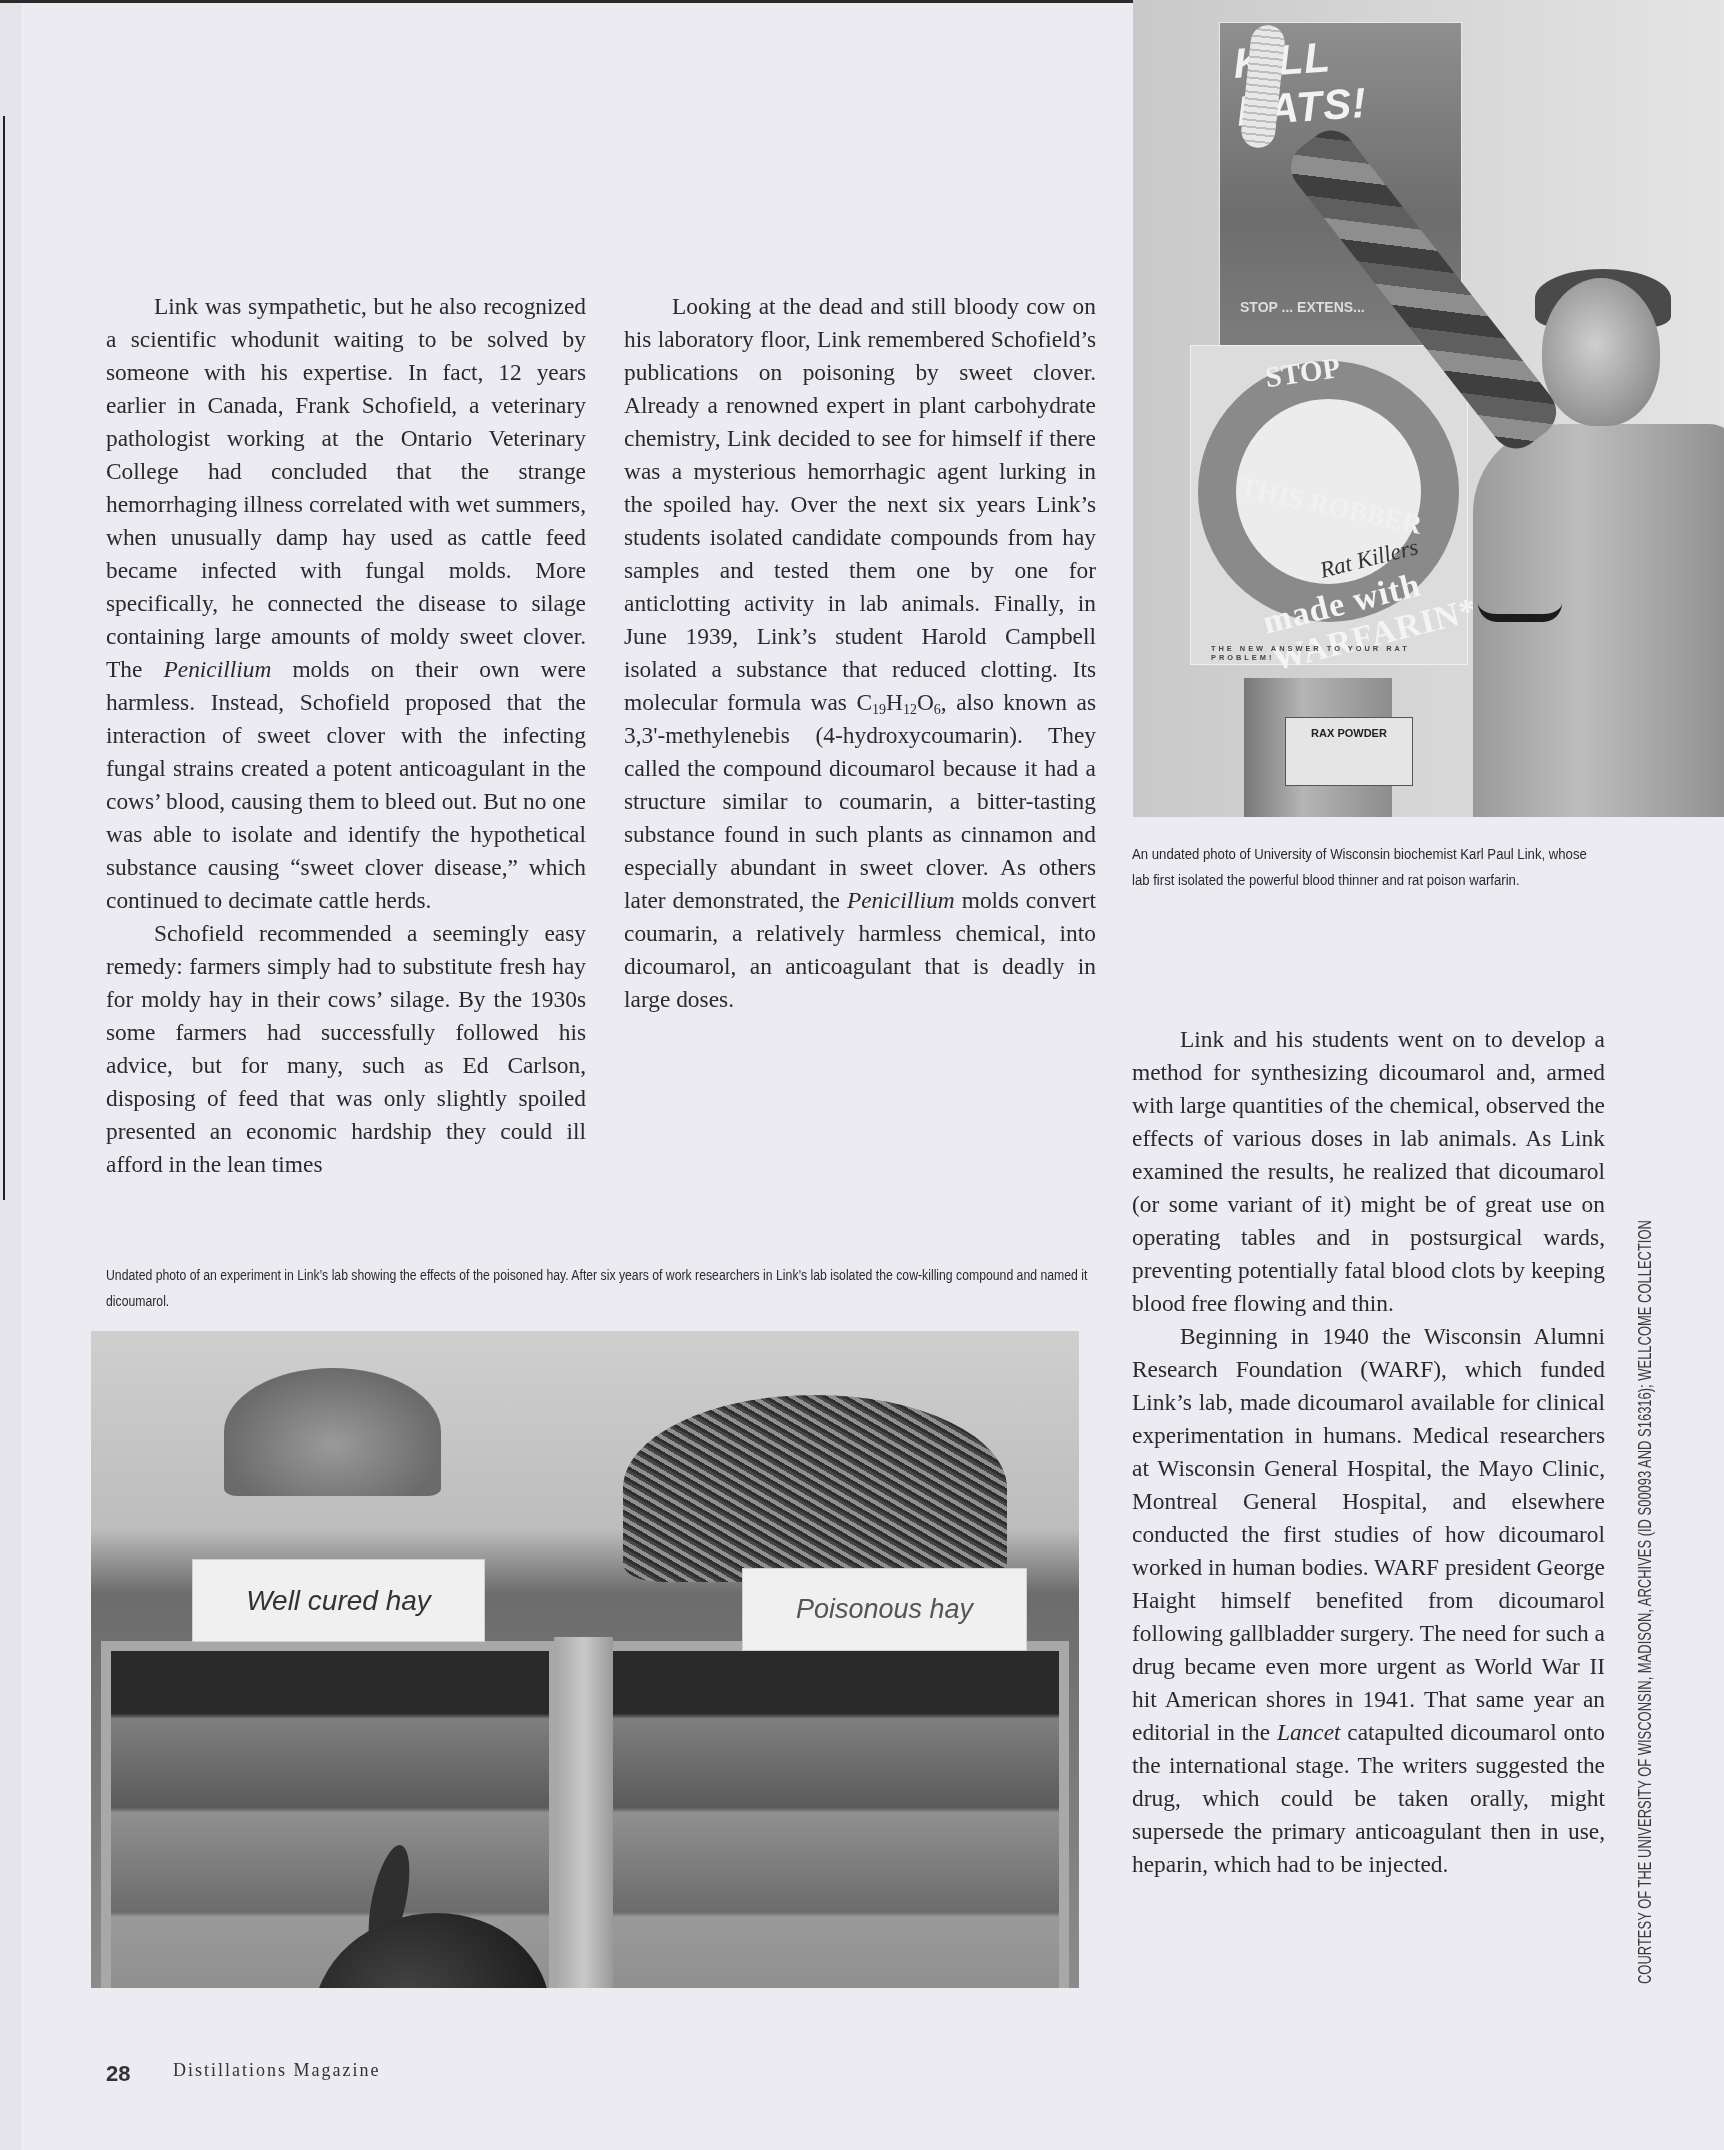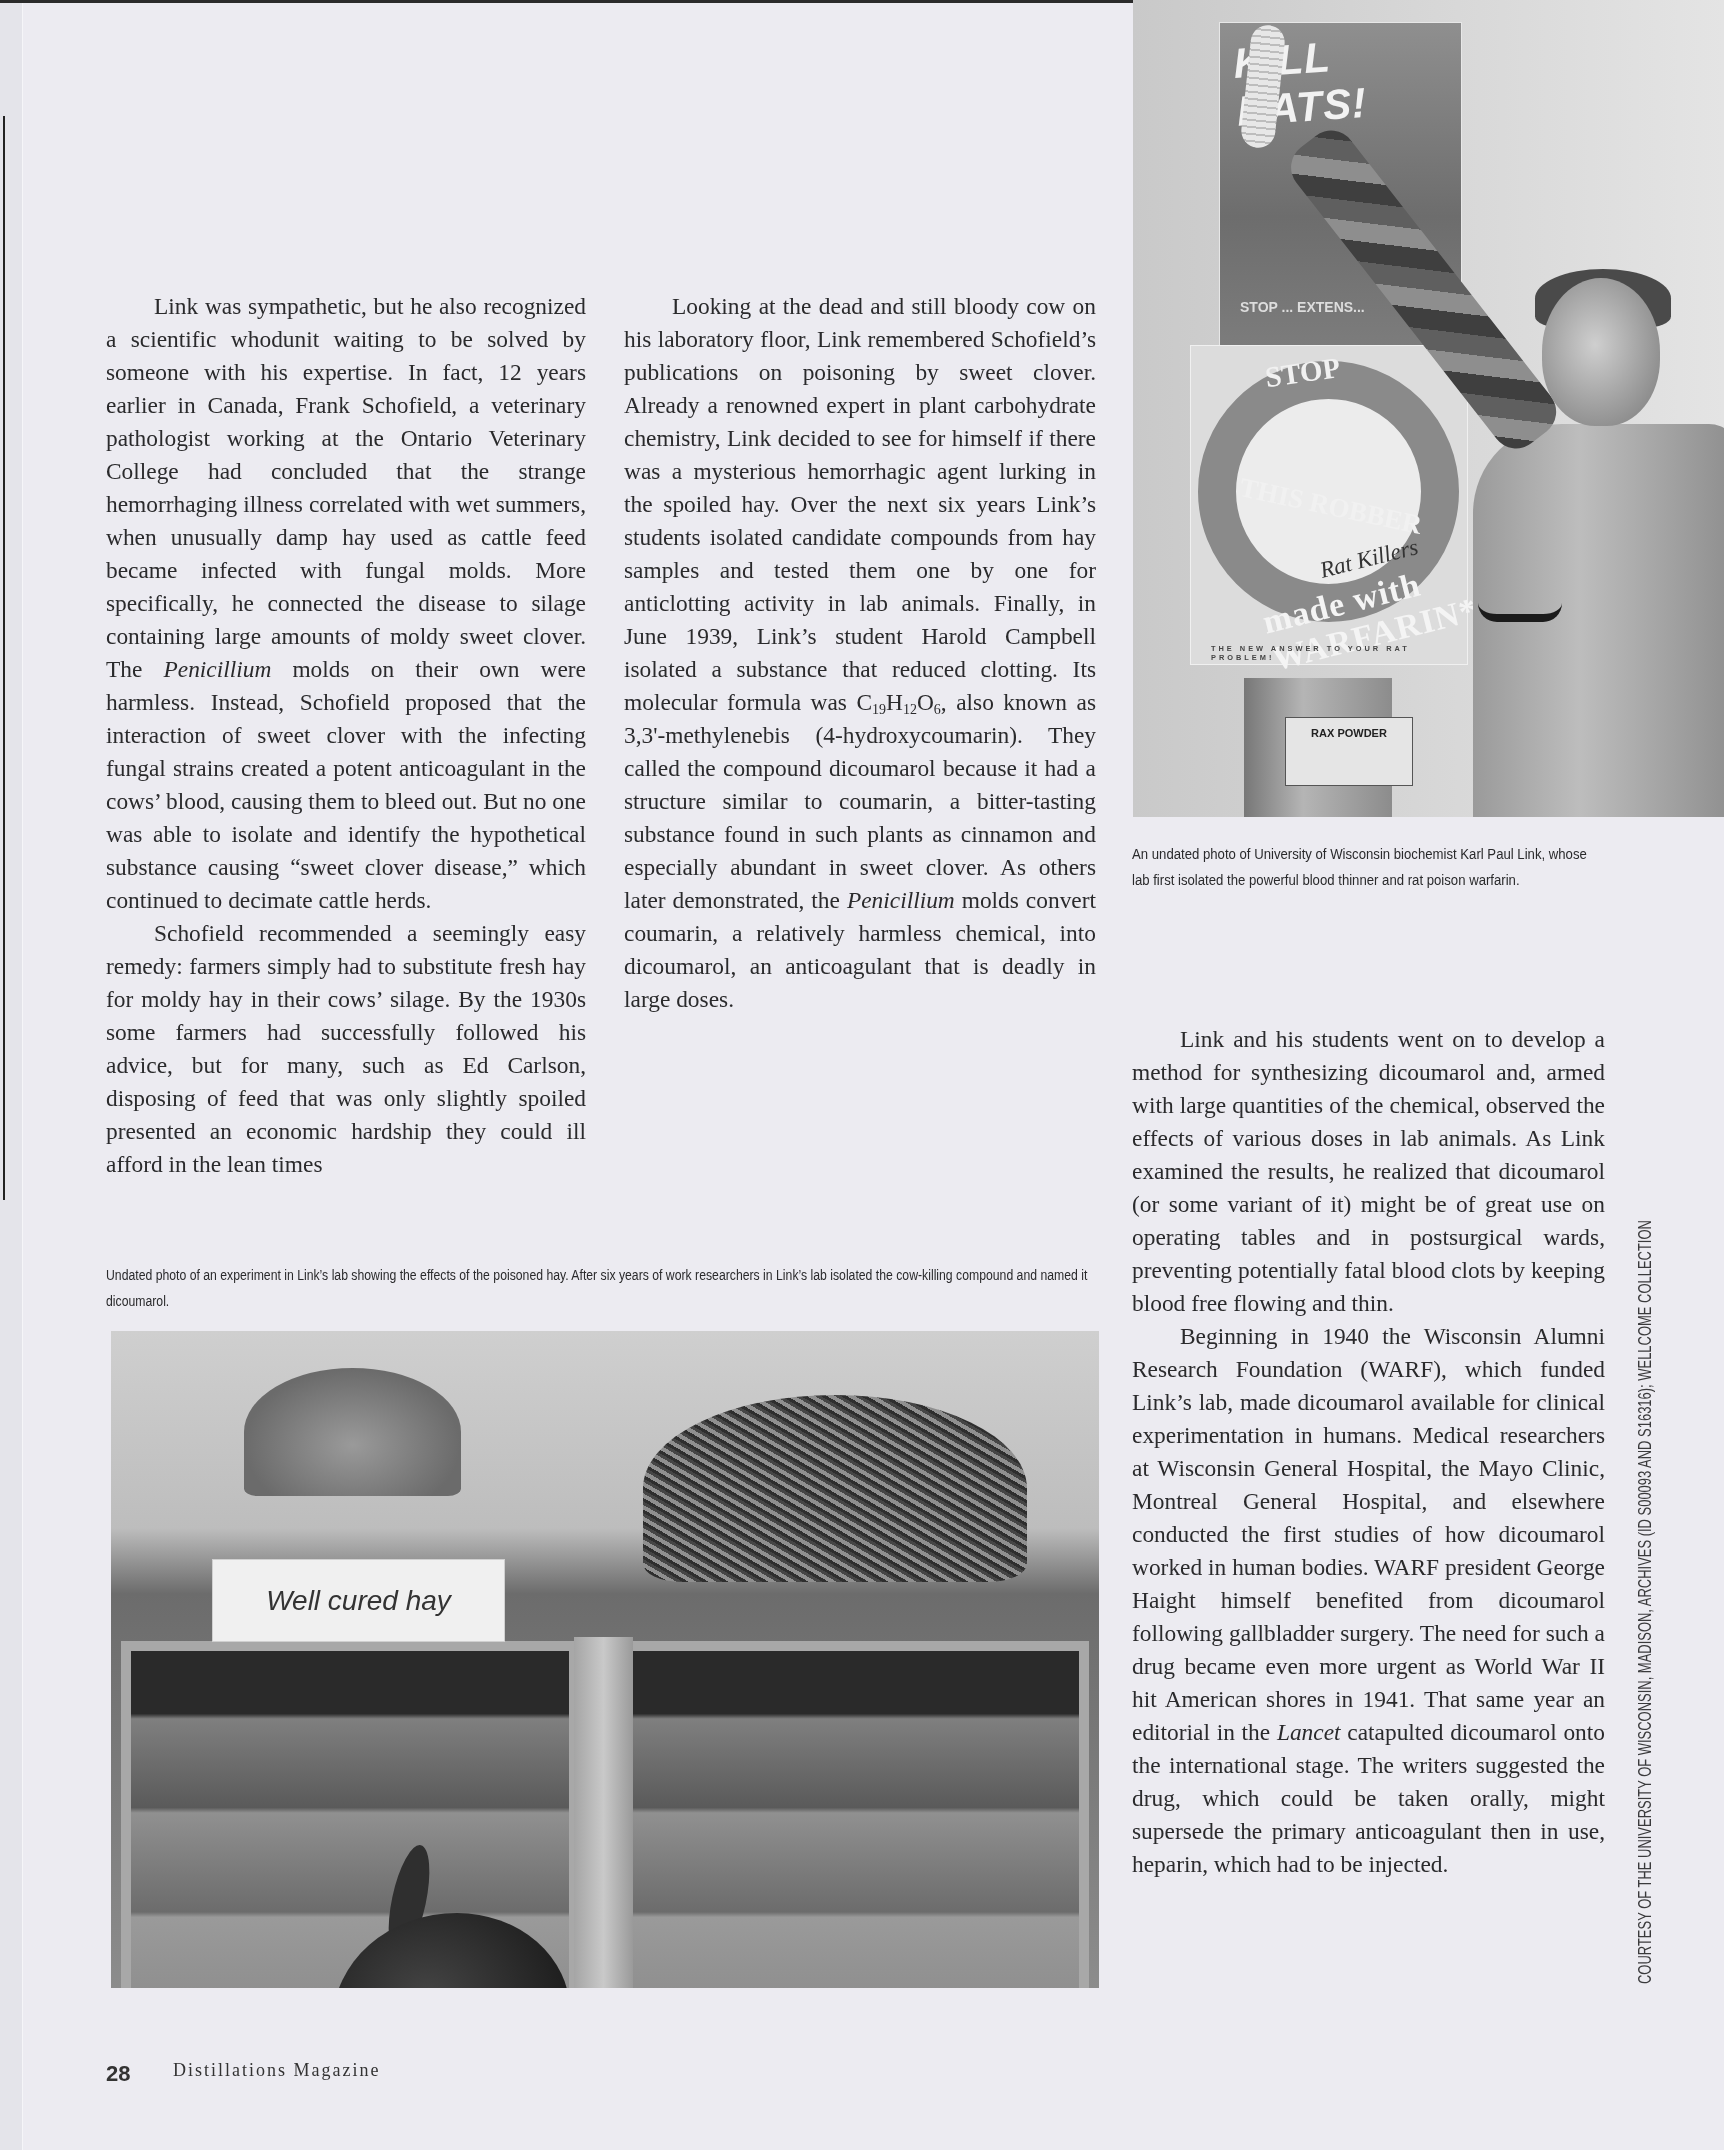--- a/index.html
+++ b/index.html
@@ -20,21 +20,21 @@
   .col sub { font-size:14px; vertical-align:-4px; line-height:0;margin-top:48px; }
 
   .caption { position:absolute; font-family:"Liberation Sans","DejaVu Sans",sans-serif; color:#2a2a2c;
              font-size:15.3px; line-height:26px; transform-origin:0 0; }
   #cap-top { left:1132px; top:841px; width:473px; transform:scaleX(0.86); width:550px; }
   #cap-bottom { left:106px; top:1262px; transform:scaleX(0.80); width:1262px; }
 
   
   .photo { position:absolute; overflow:hidden; }
   #photo-link { left:1133px; top:0; width:591px; height:817px; background:#b9b9b9; }
-  #photo-rabbits { left:111px; top:1331px; width:988px; height:657px; background:#3b82f6; }
+  #photo-rabbits { left:91px; top:1331px; width:988px; height:657px; background:#3b82f6; }
 
   .wall { position:absolute; inset:0; background:linear-gradient(90deg,#c9c9c9 0%,#d8d8d8 55%,#e4e4e4 100%); }
   .poster1 { position:absolute; left:86px; top:22px; width:241px; height:323px; background:linear-gradient(180deg,#8f8f8f,#6d6d6d 60%,#7c7c7c); border:1.5px solid #e7e7e7; }
   .poster1-title { position:absolute; left:15px; top:9px; font:italic bold 42px "Liberation Sans",sans-serif; color:#f2f2f2; letter-spacing:1px; transform:rotate(-4deg); }
   .poster1-sub { position:absolute; left:20px; top:276px; font:bold 14px "Liberation Sans",sans-serif; color:#ddd; }
   .poster2 { position:absolute; left:57px; top:345px; width:276px; height:318px; background:#dcdcdc; border:1.5px solid #f0f0f0; }
   .ring { position:absolute; left:7.4px; top:15px; width:261px; height:261px; border-radius:50%; border:38px solid #8a8a8a; box-sizing:border-box; background:#ececec; }
   .poster2-stop { position:absolute; left:74px; top:10px; font:bold 29px "Liberation Serif",serif; color:#f1f1f1; transform:rotate(-8deg); }
   .poster2-robber { position:absolute; left:47px; top:145px; font:bold 27px "Liberation Serif",serif; color:#f1f1f1; transform:rotate(12deg); }
   .poster2-killers { position:absolute; left:128px; top:200px; font:italic 23px "Liberation Serif",serif; color:#333; transform:rotate(-14deg); }
@@ -125,20 +125,21 @@
   <div class="hay1"></div>
   <div class="hay2"></div>
   <div id="crate-left" class="crate"></div>
   <div id="crate-right" class="crate"></div>
 
   <div class="post"></div>
   <div class="ear"></div>
   <div class="rabbit1"></div>
 
   <div id="sign-well" class="sign">Well cured hay</div>
+  <div id="sign-poison" class="sign">Poisonous hay</div>
 
 </div>
 
 <div id="credit"><span>COURTESY OF THE UNIVERSITY OF WISCONSIN, MADISON, ARCHIVES (ID S00093 AND S16316); WELLCOME COLLECTION</span></div>
 
 <div id="footer-page">28</div>
 <div id="footer-title">Distillations Magazine</div>
 
 
 </body></html>

